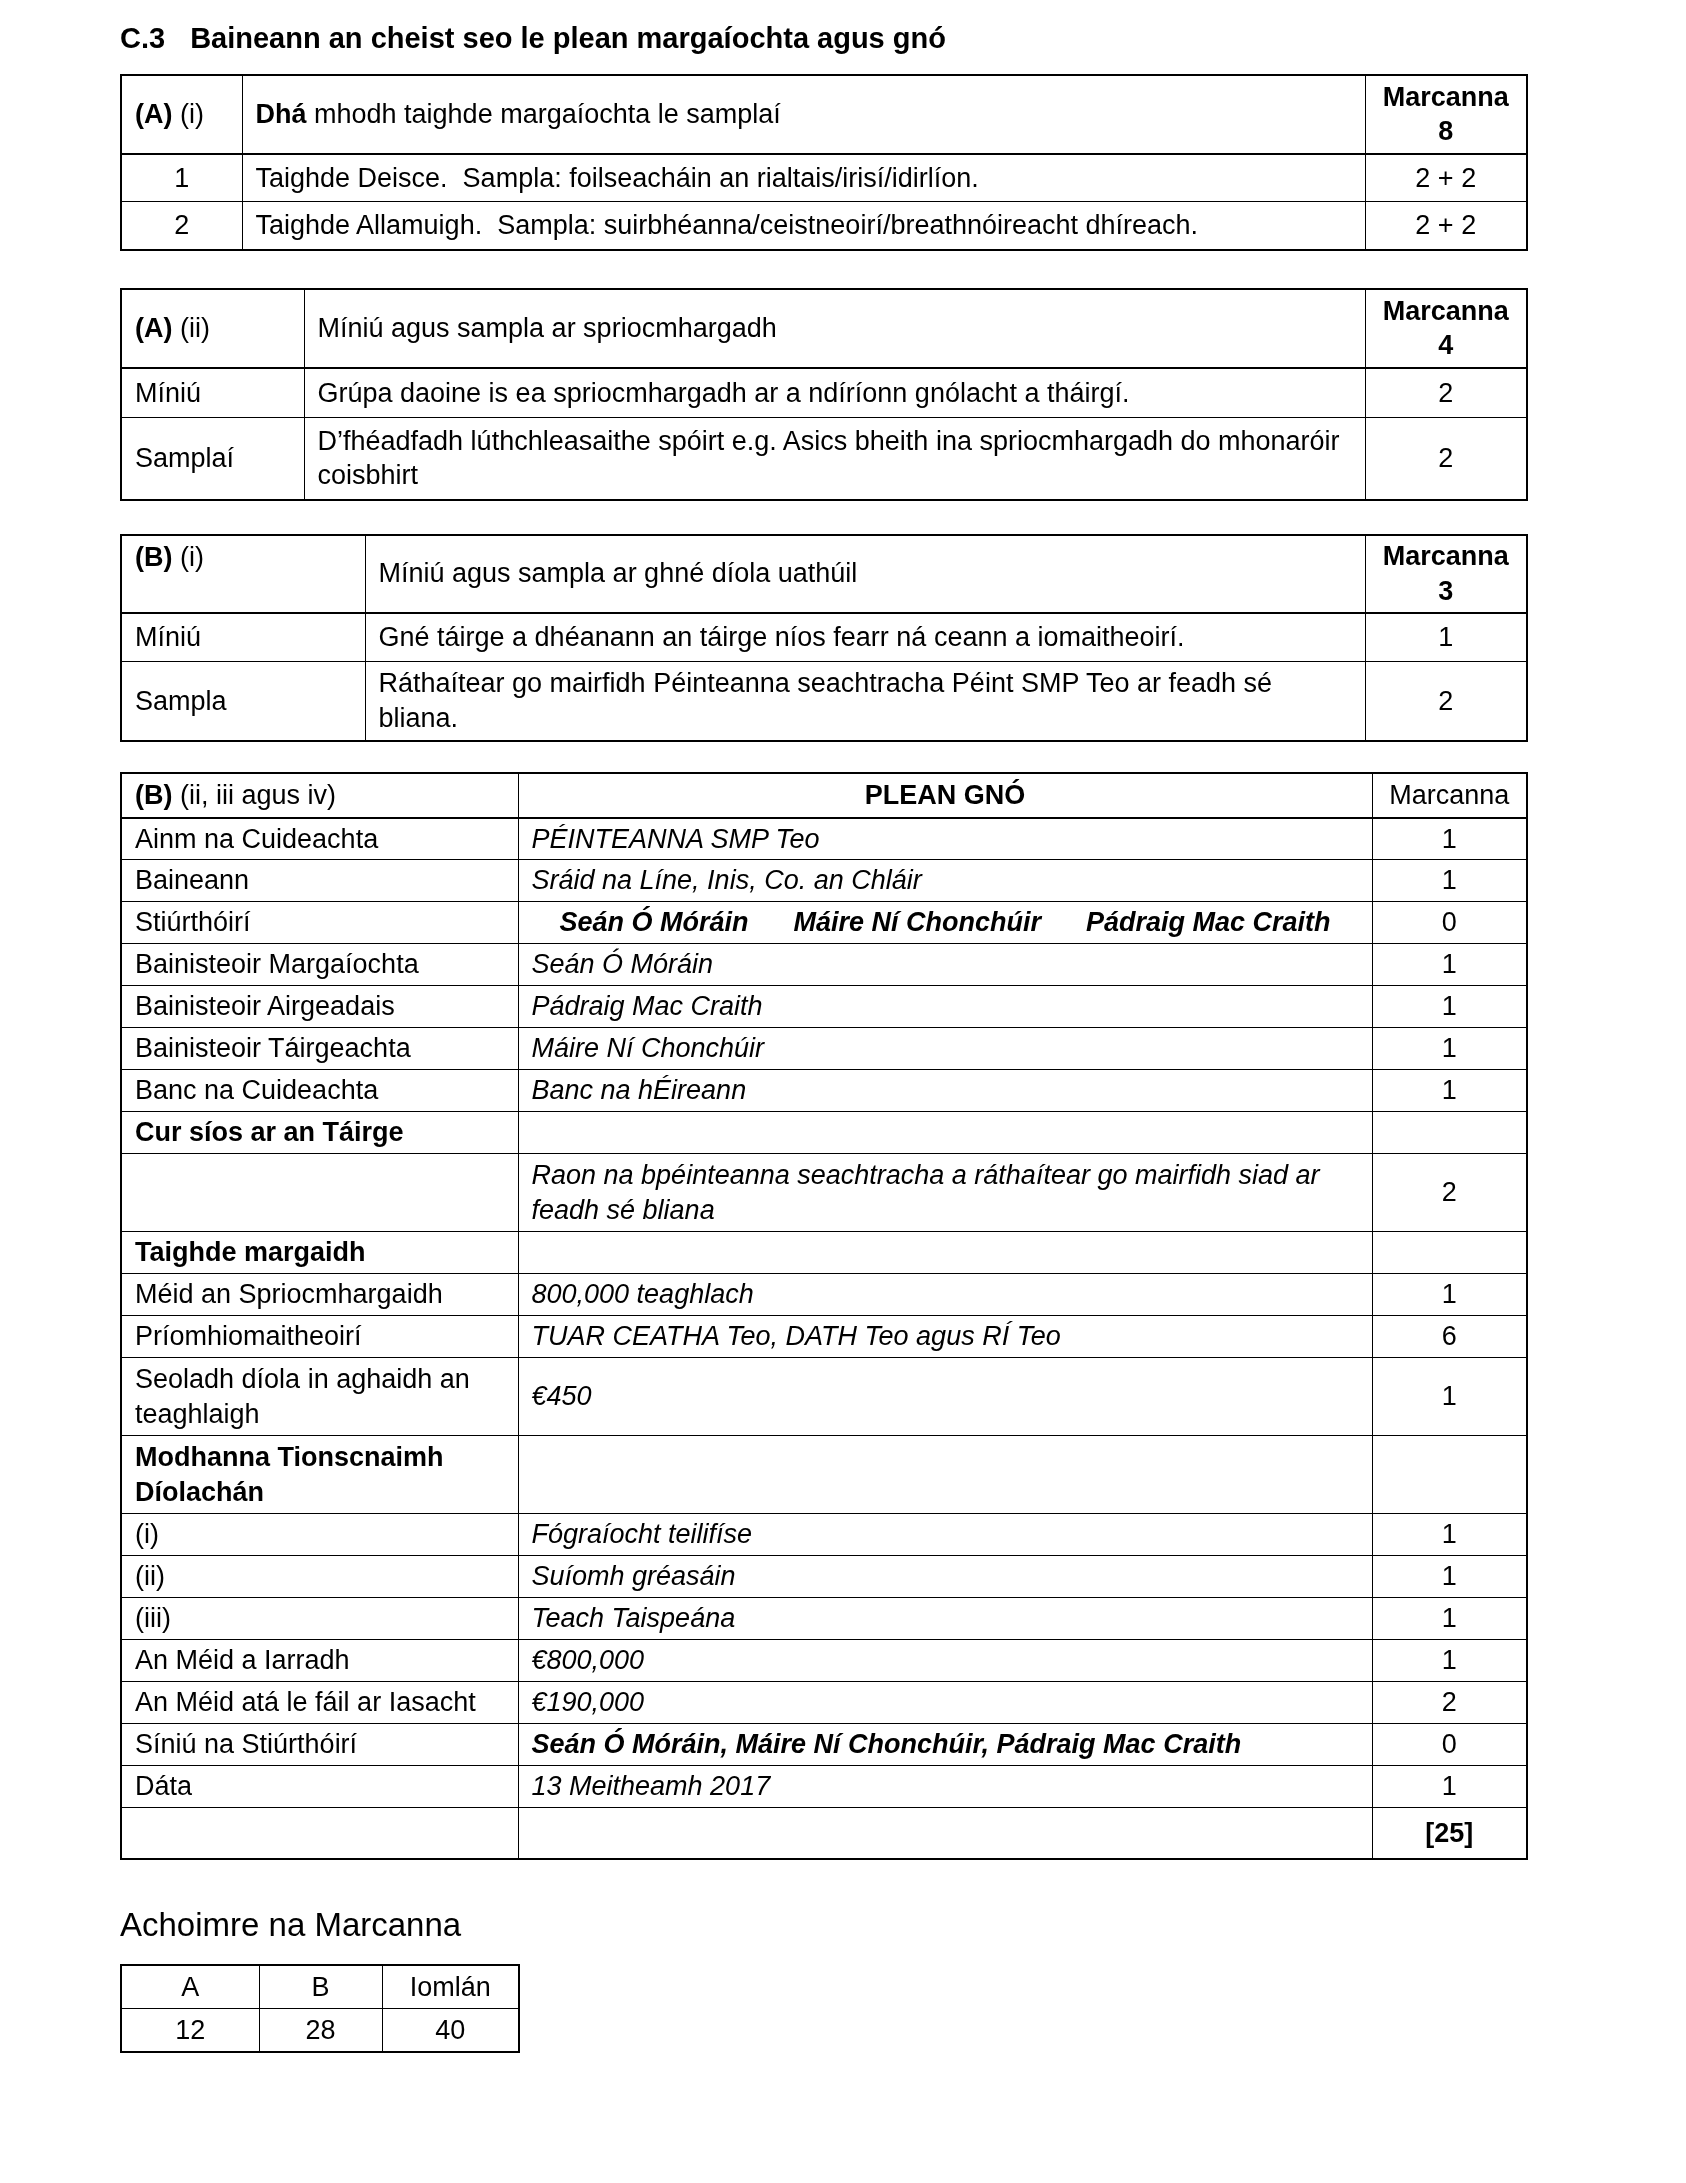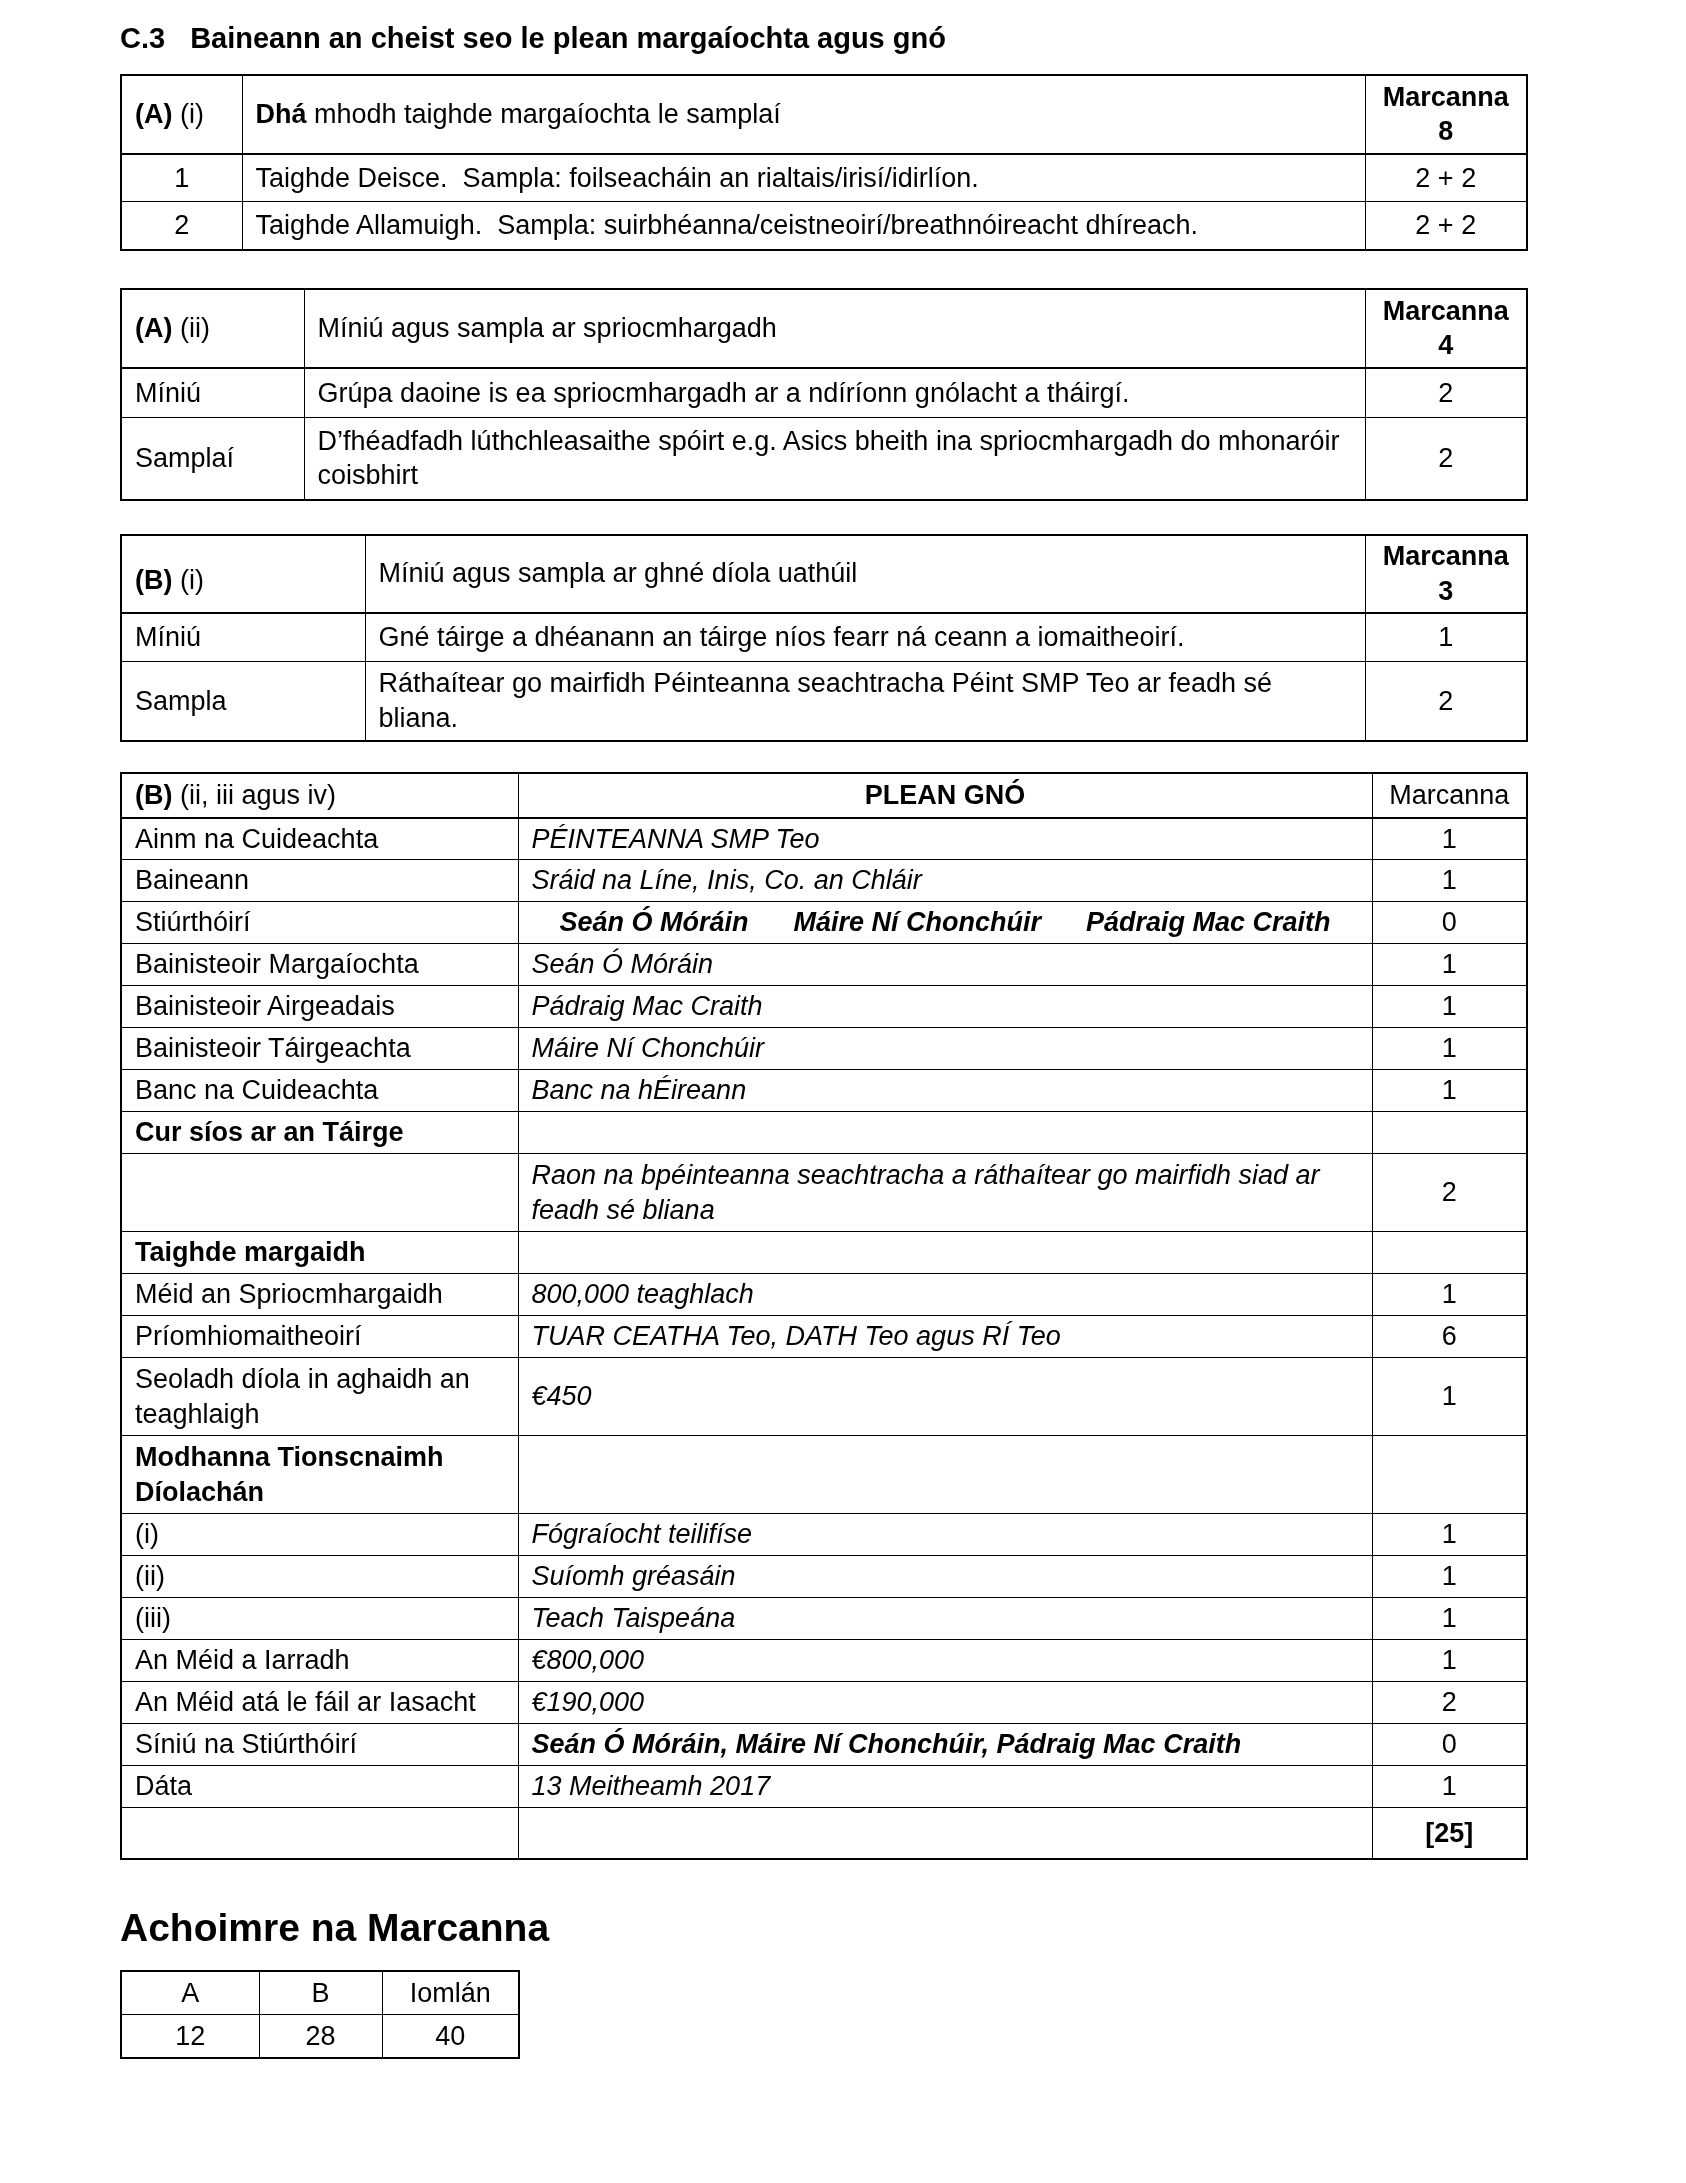--- a/index.html
+++ b/index.html
@@ -3,21 +3,21 @@
 <meta charset="utf-8">
 <style>
   html,body{margin:0;padding:0;background:#ffffff;}
   .page{
     width:1686px;height:2183px;background:#ffffff;color:#000;
     font-family:"Liberation Sans", sans-serif;
     position:relative;overflow:hidden;
   }
   .content{margin-left:120px;width:1406px;padding-top:22px;}
   .doc-title{font-size:29px;font-weight:bold;display:flex;column-gap:25px;margin-bottom:18.6px;}
-  .section-heading{font-size:39px;font-weight:bold;}
+  .section-heading{font-size:33px;font-weight:normal;}
 
   table.t{border-collapse:collapse;table-layout:fixed;width:1406px;border:2.8px solid #000;}
   table.t td{
     border:1.9px solid #000;font-size:27px;line-height:1.28;
     padding:1.9px 13px;vertical-align:middle;overflow:hidden;
   }
   tr.head td{border-bottom:2.8px solid #000;}
   .b{font-weight:bold;}
   .i{font-style:italic;margin-top:17px;}
   .bi{font-weight:bold;font-style:italic;}
@@ -105,21 +105,21 @@
     </table>
 
     <table class="t mt-t3">
       <colgroup>
           <col style="width:244px">
           <col style="width:1000px">
           <col style="width:162px">
         </colgroup>
       <tbody>
         <tr class="head h84">
-          <td style="vertical-align:top;padding-top:27px"><span class="b">(B)</span><span> (i)</span></td>
+          <td style="vertical-align:top;padding-top:4px"><span class="b">(B)</span><span> (i)</span></td>
           <td>Míniú agus sampla ar ghné díola uathúil</td>
           <td class="marks-head">
             <div>Marcanna</div>
             <div>3</div>
           </td>
         </tr>
         <tr class="h53">
           <td>Míniú</td>
           <td>Gné táirge a dhéanann an táirge níos fearr ná ceann a iomaitheoirí.</td>
           <td class="center">1</td>

